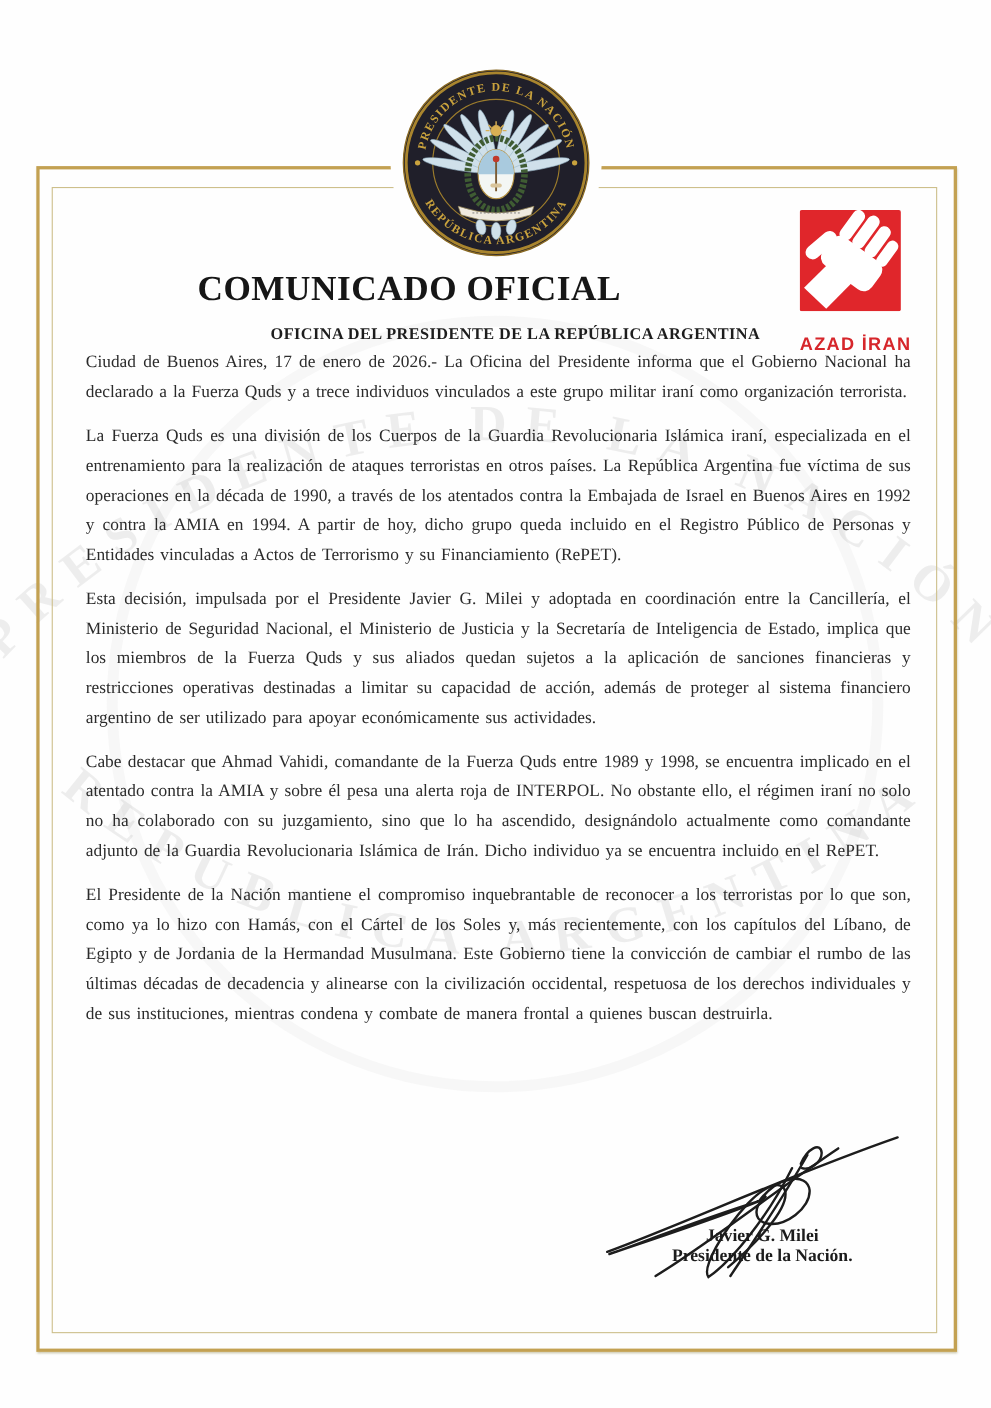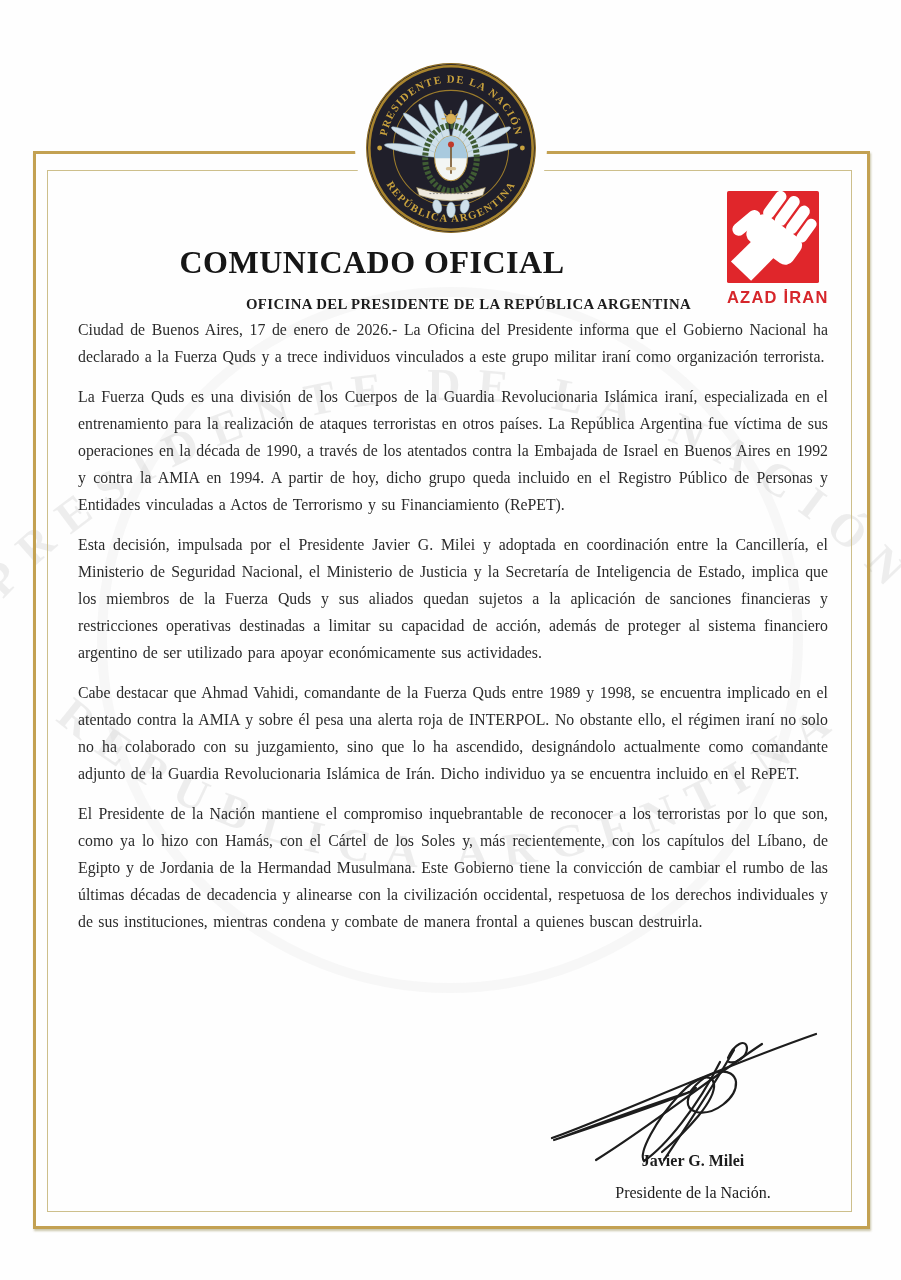--- a/index.html
+++ b/index.html
@@ -59,43 +59,43 @@
     position: absolute; left: 50px; top: 296px; width: 837px;
     text-align: center;
     font-weight: bold; font-size: 14.8px; letter-spacing: 0.4px;
     color: #1d1d1d;
   }
 
   
   .azad { position: absolute; left: 727px; top: 191px; width: 94px; text-align: center; }
   .fist-svg { width: 92px; height: 92px; display: block; }
   .azad-label {
-    margin-top: 5px;
+    margin-top: 21px;
     font-family: "Liberation Sans", sans-serif;
     font-weight: bold; font-size: 16.5px; letter-spacing: 1.2px;
     color: #d6262b; white-space: nowrap;
   }
 
   
   .content { position: absolute; left: 78px; top: 316px; width: 750px; }
   .content p {
     font-size: 15.8px; line-height: 27px;
     text-align: justify; color: #2b2b2b;
     margin-bottom: 13px;
     word-spacing: 1.5px;
   }
 
   
   .signature-svg { position: absolute; left: 538px; top: 1028px; width: 284px; height: 142px; }
   .sig-block {
-    position: absolute; left: 593px; top: 1152px; width: 200px;
+    position: absolute; left: 593px; top: 1115px; width: 200px;
     text-align: center; color: #1c1c1c;
   }
   .sig-name { font-weight: bold; font-size: 16px; }
-  .sig-title { font-weight: normal; font-size: 16px; margin-top: 14px; }
+  .sig-title { font-weight: bold; font-size: 16px; margin-top: 0; }
 </style>
 </head>
 <body>
 
 <div class="page">
 
   <svg class="watermark" width="901" height="1280" viewBox="0 0 901 1280">
     <circle cx="450" cy="640" r="348" fill="none" stroke="#9a9a9a" stroke-width="10" opacity="0.07"></circle>
     <defs>
       <path id="wmTop" d="M -150,1000 A 600,600 0 0 1 1050,1000"></path>

